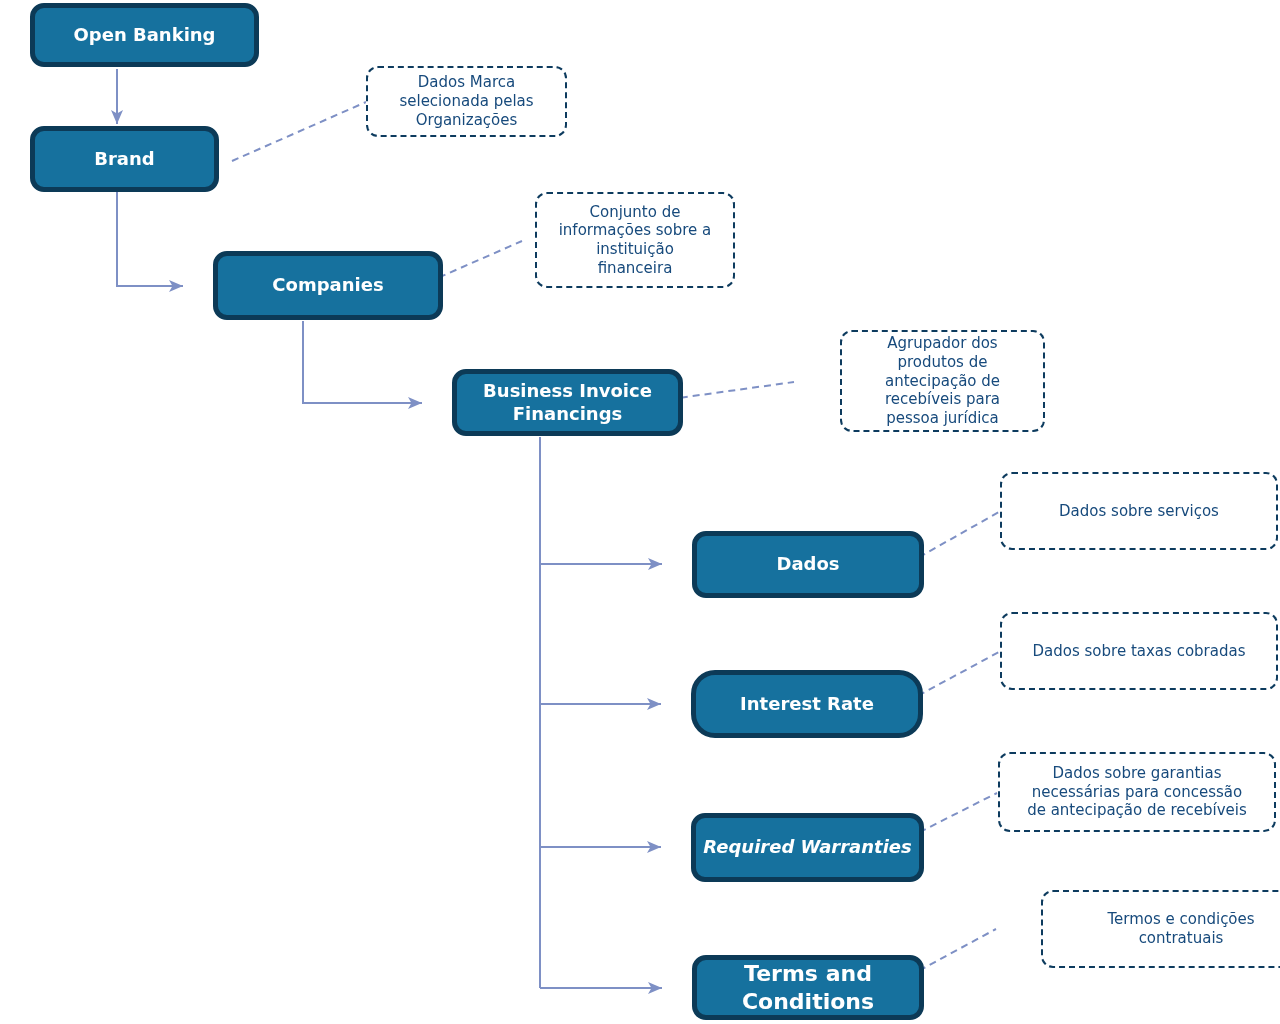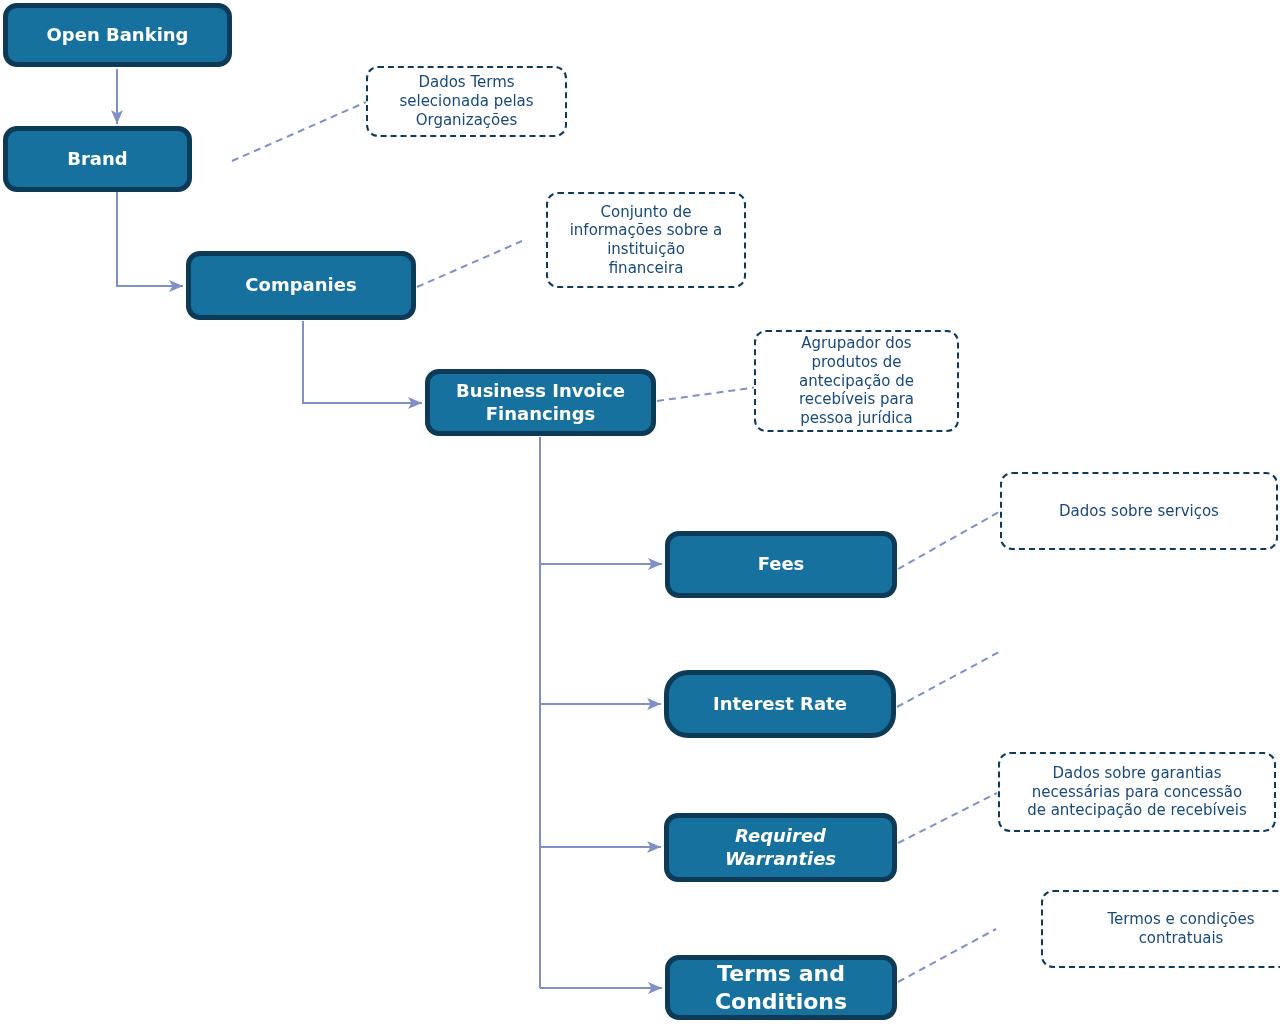--- a/index.html
+++ b/index.html
@@ -27,21 +27,22 @@
     box-sizing:border-box;
     background:var(--node-fill);
     border:5px solid var(--node-border);
     border-radius:14px;
     color:var(--node-text);
     font-weight:bold;
     font-size:18px;
     line-height:1.25;
     display:flex;align-items:center;justify-content:center;
     text-align:center;
-    padding:2px 15px;
+    padding:2px 4px;
+    margin-left:27px;
   }
   .note{
     position:absolute;
     box-sizing:border-box;
     background:var(--canvas-bg);
     border:2px dashed var(--note-border);
     border-radius:12px;
     color:var(--note-text);
     font-size:15px;
     line-height:1.25;
@@ -82,45 +83,46 @@
   </svg>
 
   <div class="node" style="left:3px;top:3px;width:229px;height:64px;">Open Banking</div>
 
   <div class="node" style="left:3px;top:126px;width:189px;height:66px;">Brand</div>
 
   <div class="node" style="left:425px;top:369px;width:231px;height:67px;">Business Invoice Financings</div>
 
   <div class="node" style="left:186px;top:251px;width:230px;height:69px;">Companies</div>
 
-  <div class="node" style="left:665px;top:531px;width:232px;height:67px;">Fees</div>
+  <div class="node" style="left:665px;top:531px;width:232px;height:67px;">Dados</div>
 
   <div class="node" style="left:664px;top:670px;width:232px;height:68px;border-radius:24px;">Interest Rate</div>
 
   <div class="node" style="left:664px;top:813px;width:233px;height:69px;font-style:italic;">Required Warranties</div>
 
   <div class="node" style="left:665px;top:955px;width:232px;height:65px;font-size:22px;">Terms and Conditions</div>
 
-  <div class="note" style="left:366px;top:66px;width:201px;height:71px;">Dados Terms
+  <div class="note" style="left:366px;top:66px;width:201px;height:71px;">Dados Marca
 selecionada pelas
 Organizações</div>
 
-  <div class="note" style="left:546px;top:192px;width:200px;height:96px;">Conjunto de
+  <div class="note" style="left:535px;top:192px;width:200px;height:96px;">Conjunto de
 informações sobre a
 instituição
 financeira</div>
 
-  <div class="note" style="left:754px;top:330px;width:205px;height:102px;">Agrupador dos
+  <div class="note" style="left:840px;top:330px;width:205px;height:102px;">Agrupador dos
 produtos de
 antecipação de
 recebíveis para
 pessoa jurídica</div>
 
   <div class="note" style="left:1000px;top:472px;width:278px;height:78px;">Dados sobre serviços</div>
 
+  <div class="note" style="left:1000px;top:612px;width:278px;height:78px;">Dados sobre taxas cobradas</div>
 
   <div class="note" style="left:998px;top:752px;width:278px;height:80px;">Dados sobre garantias
 necessárias para concessão
 de antecipação de recebíveis</div>
 
   <div class="note" style="left:1041px;top:890px;width:280px;height:78px;">Termos e condições
 contratuais</div>
 
 </div>
 

